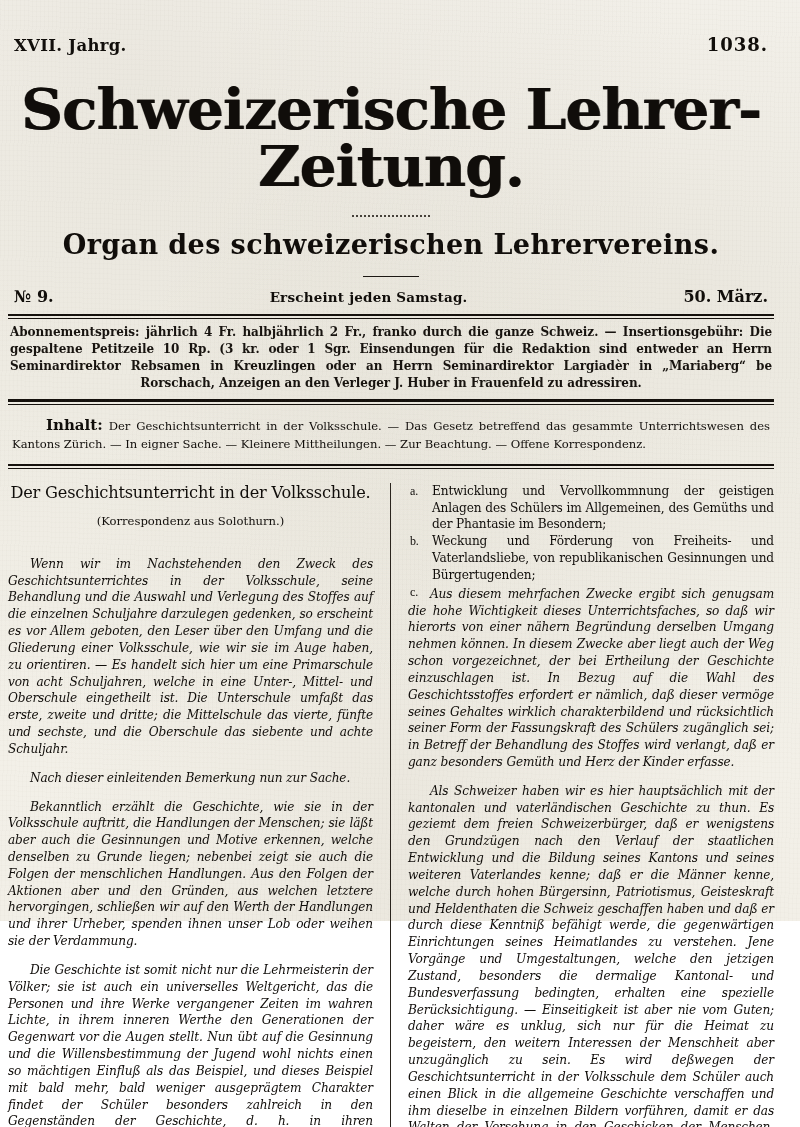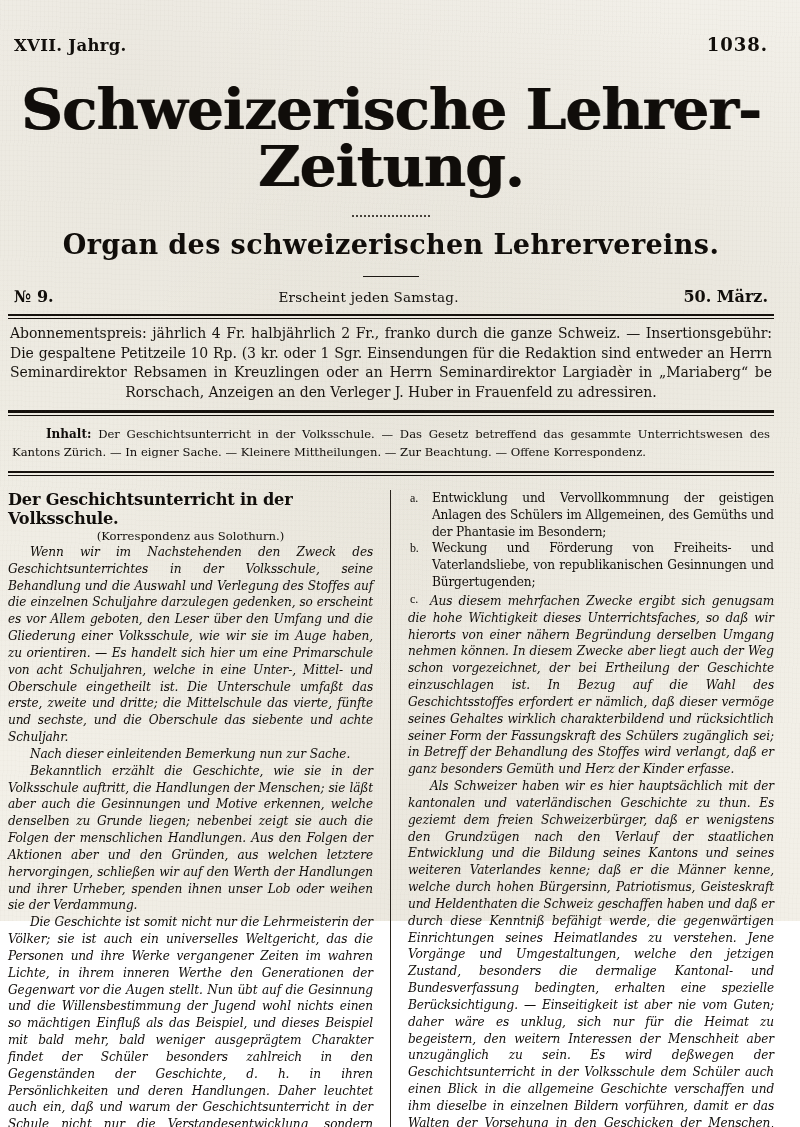--- a/index.html
+++ b/index.html
@@ -85,101 +85,101 @@
   .issueline {
     display: flex;
     justify-content: space-between;
     align-items: baseline;
     font-family: "DejaVu Serif", "Liberation Serif", serif;
     font-weight: bold;
     font-size: 16px;
     padding: 2px 6px 6px 6px;
   }
   .issueline .freq {
-    font-weight: normal;
+    font-weight: bold;
     font-size: 13.5px;
     letter-spacing: .2px;
   }
   .hr-thick {
     border: 0;
     border-top: 2.4px solid #15110d;
     margin: 2px 0 0 0;
   }
   .hr-thin {
     border: 0;
     border-top: 1px solid #15110d;
     margin: 1.5px 0 0 0;
   }
   
   .fineprint {
     font-family: "DejaVu Serif", "Liberation Serif", serif;
-    font-size: 14px;
+    font-size: 12px;
     line-height: 1.42;
     text-align: justify;
     text-align-last: center;
     letter-spacing: -0.05px;
     padding: 5px 2px 4px 2px;
-    font-weight: normal;
+    font-weight: bold;
     color: #17130f;
   }
   .hr-double-top { border: 0; border-top: 3px solid #15110d; margin: 3px 0 0 0; }
   .hr-double-bot { border: 0; border-top: 1px solid #15110d; margin: 2px 0 0 0; }
 
   
   .inhalt {
     font-family: "DejaVu Serif", "Liberation Serif", serif;
     font-size: 11.6px;
     line-height: 1.5;
     text-align: justify;
     padding: 9px 4px 8px 4px;
     text-indent: 34px;
   }
-  .inhalt .lbl { font-weight: bold; font-size: 12px; }
+  .inhalt .lbl { font-weight: bold; font-size: 15px; }
 
   .hr-thick2 { border: 0; border-top: 2.6px solid #15110d; margin: 2px 0 0 0; }
   .hr-thin2  { border: 0; border-top: 1px solid #15110d; margin: 2px 0 0 0; }
 
   
   .cols {
     display: flex;
     margin-top: 14px;
     height: 720px;
   }
   .col {
     width: 50%;
     box-sizing: border-box;
   }
   .col-left  { padding-right: 17px; border-right: 1.1px solid #2a241d; }
   .col-right { padding-left: 17px; }
 
   .art-title {
-    text-align: left;
-    font-family: "DejaVu Serif", "Liberation Serif", serif;
-    font-weight: bold;
+    text-align: center;
+    font-family: "DejaVu Serif", "Liberation Serif", serif;
+    font-weight: normal;
     font-size: 16.2px;
     letter-spacing: -0.2px;
-    margin: 0 0 1px 0;
+    margin: 0 0 12px 0;
   }
   .art-sub {
     text-align: center;
     font-size: 11.6px;
-    margin: 0 0 1px 0;
+    margin: 0 0 28px 0;
   }
   p.body {
     margin: 0;
     font-family: "DejaVu Serif", "Liberation Serif", serif;
     font-size: 12.15px;
     line-height: 1.385;
     text-align: justify;
     text-indent: 22px;
     letter-spacing: -0.15px;
     word-spacing: 0.2px;
     font-style: italic;
   }
-  p.body + p.body { margin-top: 0; }
+  p.body + p.body { margin-top: 12px; }
 
   ol.enum {
     list-style: none;
     margin: 0 0 2px 0;
     padding: 0;
   }
   ol.enum li {
     position: relative;
     padding-left: 24px;
     font-size: 12.15px;

